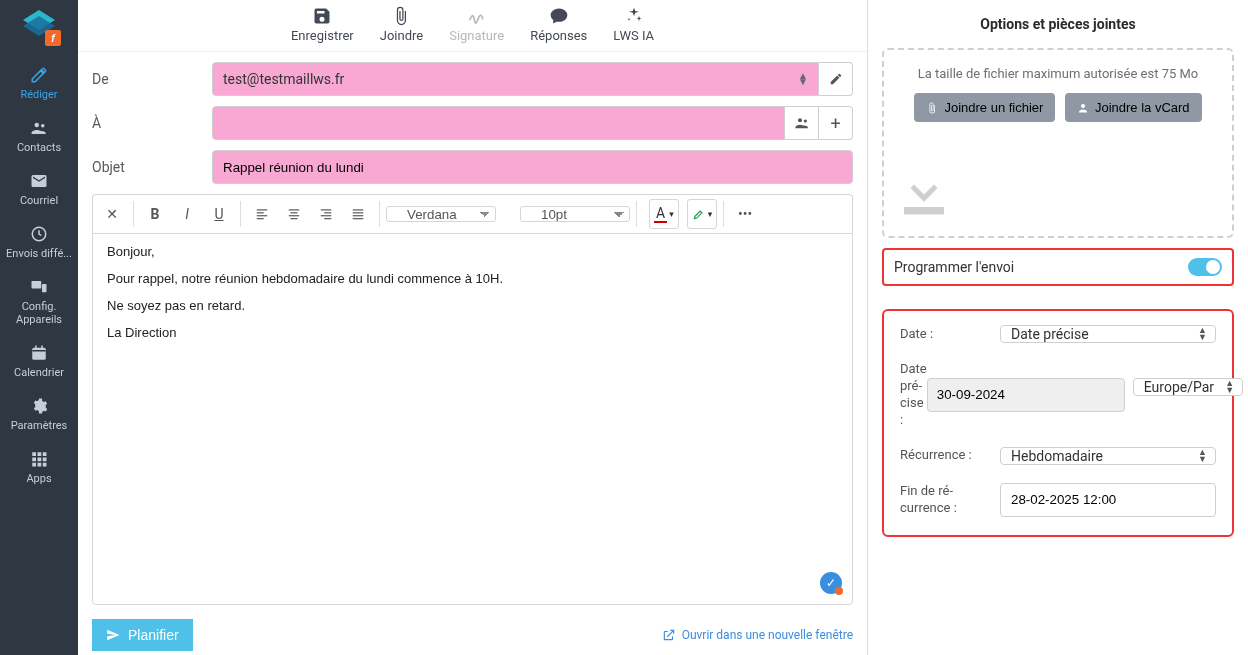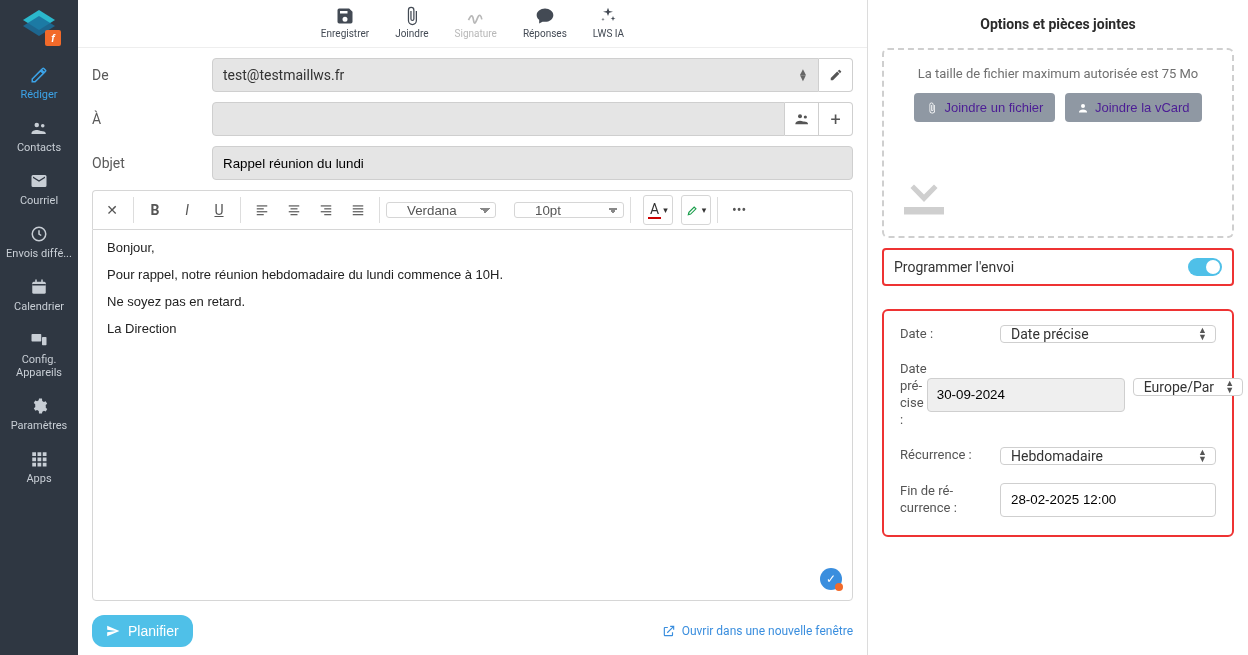--- a/index.html
+++ b/index.html
@@ -8,51 +8,51 @@
 .sidebar { width: 78px; background: #2f3742; color: #c8ced5; display: flex; flex-direction: column; align-items: center; padding-top: 6px; }
 .sidebar .logo { width: 52px; height: 40px; display:flex;align-items:center;justify-content:center;margin-bottom:12px;position:relative; }
 .sidebar .logo svg { width:40px;height:40px; }
 .sidebar .logo .badge { position:absolute;right:4px;bottom:0;width:16px;height:16px;background:#f26a2a;border-radius:2px;display:flex;align-items:center;justify-content:center;font-size:10px;color:#fff;font-style:italic;font-weight:bold; }
 .sidebar-item { width:100%; text-align:center; padding:8px 0 10px; cursor:pointer; font-size:11px; }
 .sidebar-item.active { color:#3ca3e8; }
 .sidebar-item .ico { display:block; margin:0 auto 4px; }
 .main { flex:1; display:flex; }
 .compose-col { flex:1; border-right:1px solid #dcdcdc; display:flex; flex-direction:column; }
 .toolbar-top { display:flex; justify-content:center; gap:26px; padding:6px 0 8px; border-bottom:1px solid #eee; }
-.toolbar-top .titem { text-align:center; cursor:pointer; color:#434a54; font-size:10px; }
+.toolbar-top .titem { text-align:center; cursor:pointer; color:#434a54; font-size:13px; }
 .toolbar-top .titem.disabled { color:#b8b8b8; cursor:default; }
 .toolbar-top .titem .ico{display:block;margin:0 auto 2px;}
 .form-area { padding:10px 14px 0; }
 .frow { display:flex; align-items:center; margin-bottom:10px; }
 .frow label { width:120px; color:#5a5a5a; }
 .input-wrap { flex:1; display:flex; }
-.input-wrap input, .input-wrap .select-like { flex:1; border:1px solid #cfcfcf; border-radius:4px 0 0 4px; padding:6px 10px; height:34px; background:#e5e5e5; }
+.input-wrap input, .input-wrap .select-like { flex:1; border:1px solid #cfcfcf; border-radius:4px 0 0 4px; padding:6px 10px; height:34px; background:#f9a8d4; }
 .input-wrap .full { border-radius:4px; }
 .btn-addon { width:34px; height:34px; border:1px solid #cfcfcf; border-left:none; background:#fff; display:flex;align-items:center;justify-content:center; cursor:pointer; }
 .btn-addon:last-child { border-radius:0 4px 4px 0; }
 .select-like { position:relative; display:flex;align-items:center;justify-content:space-between; }
 .select-like .caret-updown { font-size:10px;line-height:6px;color:#666; }
 .editor-toolbar { display:flex; align-items:center; gap:2px; border:1px solid #d6d6d6; border-bottom:none; margin-top:4px; padding:4px; border-radius:4px 4px 0 0; background:#fff;}
 .ed-btn { width:30px; height:30px; display:flex;align-items:center;justify-content:center; border-radius:3px; cursor:pointer; color:#555;}
 .ed-sep { width:1px; height:26px; background:#ddd; margin:0 4px;}
 .ed-select { height:16px; border:1px solid #d6d6d6; border-radius:3px; padding:0 24px 0 20px; background:#fff; color:#555; appearance:none; background-image:linear-gradient(45deg,transparent 50%,#888 50%),linear-gradient(135deg,#888 50%,transparent 50%); background-position:right 10px center,right 5px center; background-size:5px 5px,5px 5px; background-repeat:no-repeat; }
-.ed-select.font{width:110px;} .ed-select.size{width:110px;margin-left:16px;}
+.ed-select.font{width:110px;} .ed-select.size{width:110px;margin-left:22px;}
 .color-btn { display:flex;align-items:center;gap:2px;border:1px solid #d6d6d6;border-radius:3px;padding:0 4px;height:30px;margin-left:6px;cursor:pointer;}
 .editor-body { border:1px solid #d6d6d6; border-radius:0 0 4px 4px; height:372px; padding:10px 14px; font-family:Verdana,sans-serif; font-size:13px; color:#222; position:relative; overflow:auto;}
 .editor-body p{margin-bottom:12px;}
 .editor-badge { position:absolute; right:10px; bottom:10px; width:22px;height:22px;border-radius:50%;background:#3a8ede;display:flex;align-items:center;justify-content:center;color:#fff;font-size:12px; }
 .editor-badge::after{content:"";position:absolute;right:-1px;bottom:-1px;width:8px;height:8px;border-radius:50%;background:#f26a2a;}
 .bottom-bar { display:flex; align-items:center; justify-content:space-between; padding:14px; }
-.btn-plan { background:#4fc0e8; color:#fff; border:none; border-radius:12px; padding:8px 14px; display:flex;align-items:center;gap:8px; cursor:pointer; font-size:14px;}
+.btn-plan { background:#4fc0e8; color:#fff; border:none; border-radius:0; padding:8px 14px; display:flex;align-items:center;gap:8px; cursor:pointer; font-size:14px;}
 .link-newwin { color:#3a8ede; display:flex;align-items:center;gap:6px;cursor:pointer; font-size:12px;}
 .options-col { width:380px; padding:0 14px; }
 .options-col h3 { text-align:center; font-weight:700; font-size:14px; padding:16px 0; color:#2a2a2a;}
 .dropzone { border:2px dashed #cfcfcf; border-radius:6px; padding:16px 10px 14px; text-align:center; }
 .dropzone .info { color:#707070; font-size:13px; margin-bottom:12px;}
-.btn-gray { background:#8f98a3; color:#4c1d95; border:none; border-radius:4px; padding:7px 12px; display:inline-flex;align-items:center;gap:6px; cursor:pointer; font-size:13px; margin:0 3px;}
+.btn-gray { background:#8f98a3; color:#000000; border:none; border-radius:4px; padding:7px 12px; display:inline-flex;align-items:center;gap:6px; cursor:pointer; font-size:13px; margin:0 3px;}
 .drop-icon { margin-top:40px; color:#cfcfcf; }
 .highlight-red { border:2px solid #e33; border-radius:4px; margin-top:10px; padding:8px 10px; display:flex;align-items:center;justify-content:space-between;}
 .toggle { width:34px;height:18px;background:#4fc0e8;border-radius:9px;position:relative;cursor:pointer;}
 .toggle::after{content:"";position:absolute;width:14px;height:14px;background:#fff;border-radius:50%;top:2px;right:2px;}
 .schedule-box { border:2px solid #e33; border-radius:6px; margin-top:23px; padding:14px 16px; }
 .srow { display:flex; align-items:center; margin-bottom:18px; }
 .srow:last-child{margin-bottom:4px;}
 .srow .slabel { width:100px; color:#555; font-size:13px; line-height:1.3;}
 .srow .scontrol { flex:1; display:flex; gap:8px;}
 .sselect { flex:1; border:1px solid #cfcfcf; border-radius:4px; height:18px; padding:0 28px 0 10px; position:relative; background:#fff; display:flex;align-items:center; }
@@ -96,33 +96,33 @@
     </div>
     <div class="sidebar-item">
       <svg class="ico" width="18" height="18" viewBox="0 0 24 24" fill="none" stroke="currentColor" stroke-width="2">
           <circle cx="12" cy="12" r="9"></circle>
           <path d="M12 7v5l3 2"></path>
         </svg>
       <span>Envois diffé...</span>
     </div>
     <div class="sidebar-item">
       <svg class="ico" width="18" height="18" viewBox="0 0 24 24" fill="currentColor">
+          <rect x="2" y="4" width="13" height="10" rx="1"></rect>
+          <rect x="16" y="8" width="6" height="11" rx="1"></rect>
+        </svg>
+      <span>Config. Appareils</span>
+    </div>
+    <div class="sidebar-item">
+      <svg class="ico" width="18" height="18" viewBox="0 0 24 24" fill="currentColor">
           <rect x="3" y="5" width="18" height="16" rx="2"></rect>
           <path d="M3 9h18" stroke="#2f3742" stroke-width="2"></path>
           <rect x="7" y="2" width="2" height="5"></rect>
           <rect x="15" y="2" width="2" height="5"></rect>
         </svg>
       <span>Calendrier</span>
-    </div>
-    <div class="sidebar-item">
-      <svg class="ico" width="18" height="18" viewBox="0 0 24 24" fill="currentColor">
-          <rect x="2" y="4" width="13" height="10" rx="1"></rect>
-          <rect x="16" y="8" width="6" height="11" rx="1"></rect>
-        </svg>
-      <span>Config. Appareils</span>
     </div>
     <div class="sidebar-item">
       <svg class="ico" width="18" height="18" viewBox="0 0 24 24" fill="currentColor">
           <path d="M12 8a4 4 0 1 0 0 8 4 4 0 0 0 0-8zm9 4a7.9 7.9 0 0 0-.1-1.3l2-1.6-2-3.4-2.4 1a8 8 0 0 0-2.2-1.3L16 2h-4l-.4 2.4a8 8 0 0 0-2.2 1.3l-2.4-1-2 3.4 2 1.6A7.9 7.9 0 0 0 7 12c0 .4 0 .9.1 1.3l-2 1.6 2 3.4 2.4-1a8 8 0 0 0 2.2 1.3L12 22h4l.4-2.4a8 8 0 0 0 2.2-1.3l2.4 1 2-3.4-2-1.6c.1-.4.1-.9.1-1.3z"></path>
         </svg>
       <span>Paramètres</span>
     </div>
     <div class="sidebar-item">
       <svg class="ico" width="18" height="18" viewBox="0 0 24 24" fill="currentColor">
           <rect x="3" y="3" width="5" height="5"></rect>

